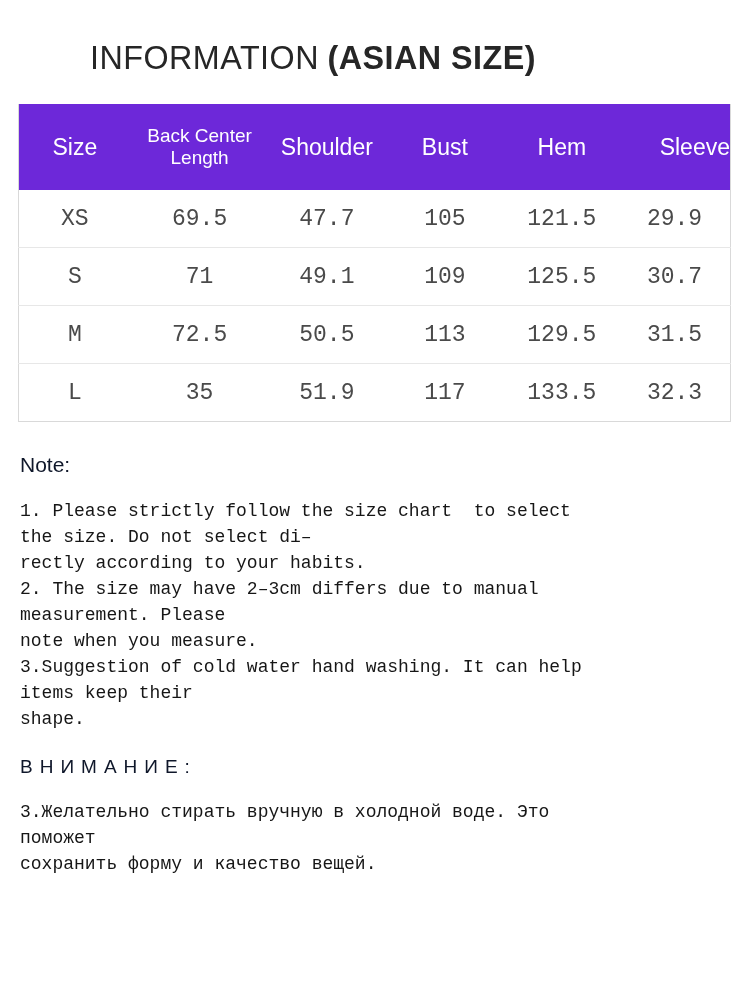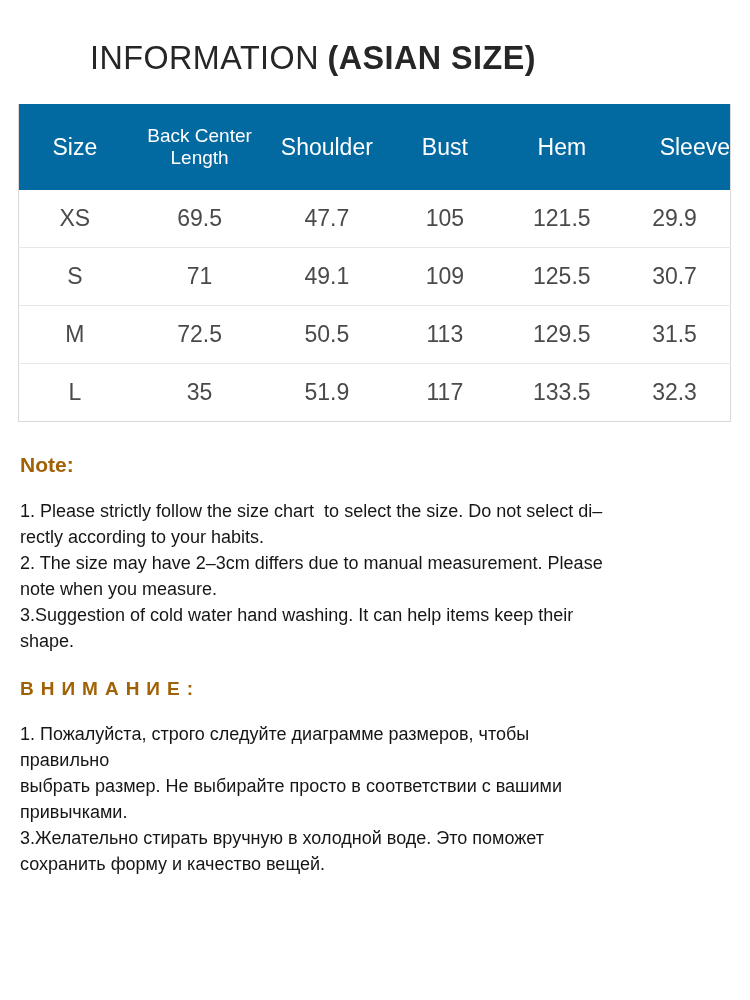--- a/index.html
+++ b/index.html
@@ -40,21 +40,21 @@
   
   .size-table {
     width: 713px;
     margin: 27px 19px 0 18px;
     border-collapse: collapse;
     table-layout: fixed;
     border: 1px solid #d9d9d9;
     border-top: none;
   }
   .size-table th {
-    background: #0369a1;
+    background: #6d28d9;
     color: #ffffff;
     font-weight: 400;
     font-size: 23px;
     height: 86px;
     padding: 0;
     vertical-align: middle;
     text-align: center;
     white-space: pre-line;
     line-height: 1.05;
   }
@@ -70,41 +70,43 @@
   .size-table th:nth-child(5) { width: 16.1%; }
   .size-table th:nth-child(6) { width: 15.6%; text-align: right; }
   .size-table td {
     height: 57px;
     padding: 0;
     text-align: center;
     vertical-align: middle;
     font-size: 23px;
     color: #4a4a4a;
     background: #ffffff;
+    font-family: Liberation Mono, monospace;
   }
   .size-table tbody tr + tr td {
     border-top: 1px solid #e7e7e7;
   }
   
   .notes {
     margin: 0 12px 0 20px;
   }
   .notes .section-heading {
     margin: 31px 0 0 0;
     font-size: 21px;
-    font-weight: 700;
-    color: #a16207;
+    font-weight: 400;
+    color: #0f172a;
   }
   .notes .section-heading.spaced {
     font-size: 19px;
     letter-spacing: 7px;
     margin-top: 24px;
   }
   .notes .para-block {
     margin-top: 21px;
+    font-family: Liberation Mono, monospace;
   }
   .notes p {
     margin: 0;
     font-size: 18px;
     line-height: 26px;
     color: #161616;
     white-space: pre-wrap;
   }
 </style>
 </head>
@@ -170,21 +172,18 @@
       <p>2. The size may have 2–3cm differs due to manual measurement. Please
 note when you measure.</p>
       <p>3.Suggestion of cold water hand washing. It can help items keep their
 shape.</p>
     </div>
   </section>
 
   <section class="notes">
     <h2 class="section-heading spaced">ВНИМАНИЕ:</h2>
     <div class="para-block">
-      <p>1. Пожалуйста, строго следуйте диаграмме размеров, чтобы правильно
-выбрать размер. Не выбирайте просто в соответствии с вашими
-привычками.</p>
       <p>3.Желательно стирать вручную в холодной воде. Это поможет
 сохранить форму и качество вещей.</p>
     </div>
   </section>
 
 </div>
 
 </body></html>

